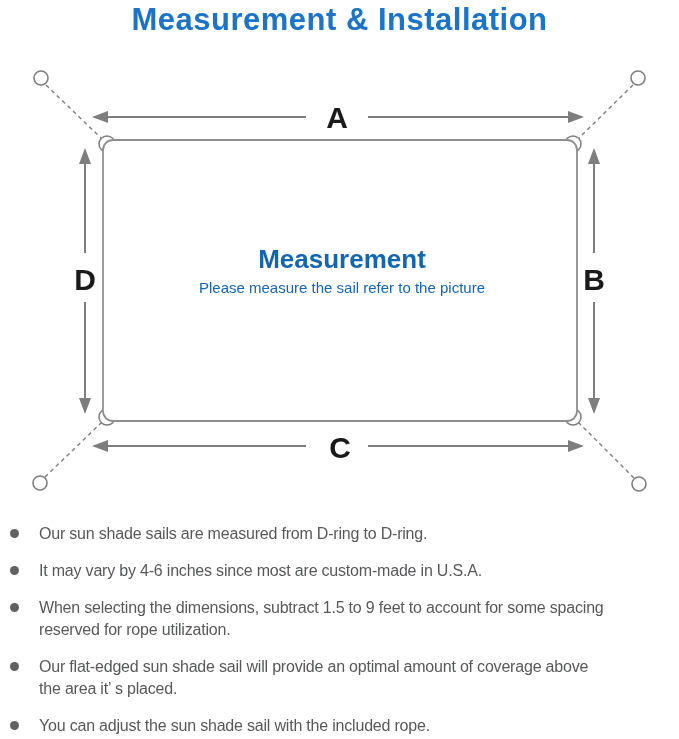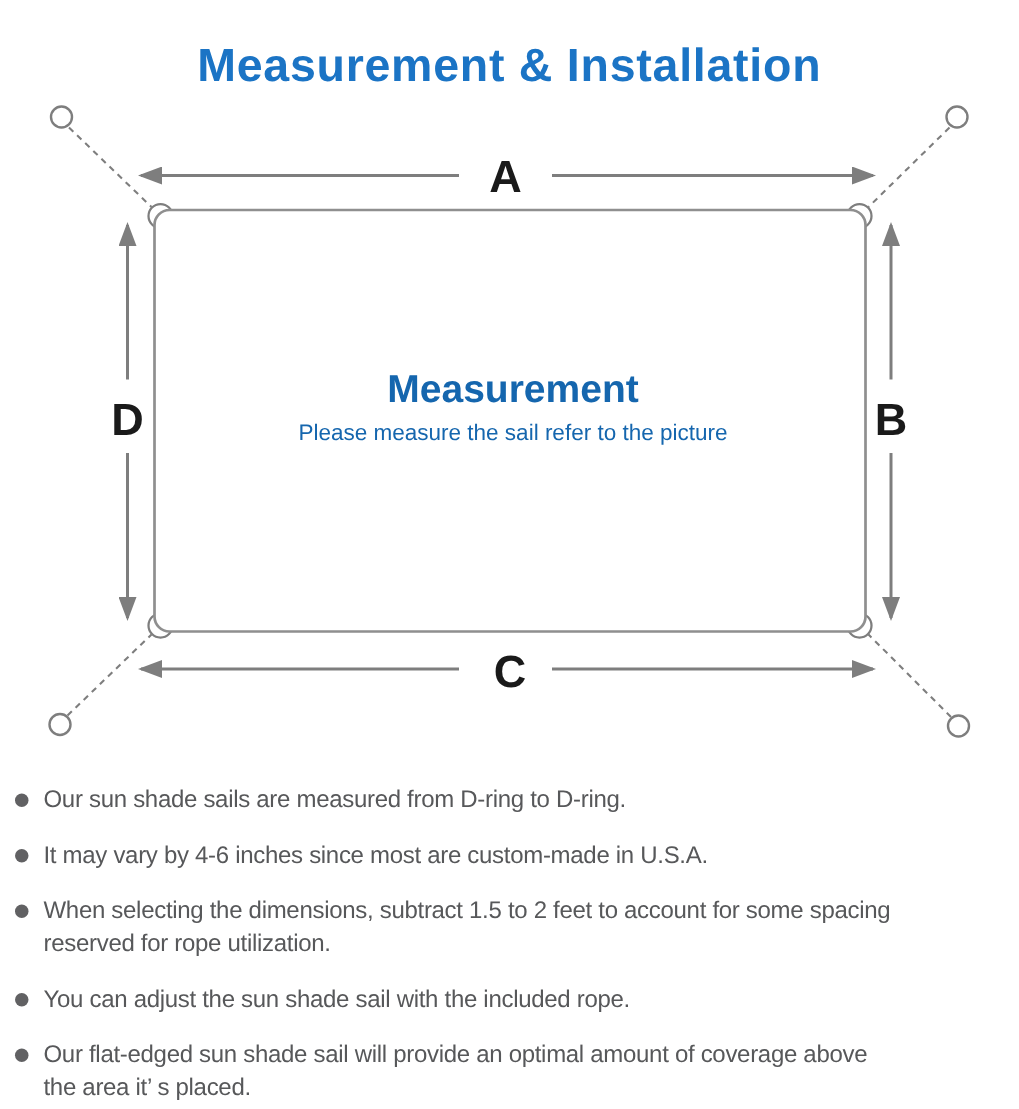--- a/index.html
+++ b/index.html
@@ -10,32 +10,31 @@
     background:#ffffff;
     overflow:hidden;
     font-family:"Liberation Sans", sans-serif;
   }
   .page-title {
     position:absolute; top:2px; left:0; right:0;
     text-align:center;
     font-size:31px; font-weight:700;
     letter-spacing:0.5px;
     color:#1b74c5;
-    margin-top:24px;
   }
   .diagram-svg {
     position:absolute; top:55px; left:0;
     width:679px; height:455px;
   }
   .bullet-list {
     position:absolute; top:523px; left:10px; right:4px;
   }
   .bullet-item {
     display:flex;
-    gap:10px;
+    gap:20px;
     margin-bottom:15px;
     color:#57585a;
     font-size:16px;
     line-height:22px;
     letter-spacing:-0.2px;
   }
   .bullet-dot {
     flex:none;
     width:9px; height:9px;
     margin-top:6px;
@@ -105,27 +104,27 @@
     <div class="bullet-item">
       <span class="bullet-dot"></span>
       <span class="bullet-text">Our sun shade sails are measured from D-ring to D-ring.</span>
     </div>
     <div class="bullet-item">
       <span class="bullet-dot"></span>
       <span class="bullet-text">It may vary by 4-6 inches since most are custom-made in U.S.A.</span>
     </div>
     <div class="bullet-item">
       <span class="bullet-dot"></span>
-      <span class="bullet-text">When selecting the dimensions, subtract 1.5 to 2 feet to account for some spacing
+      <span class="bullet-text">When selecting the dimensions, subtract 1.5 to 9 feet to account for some spacing
 reserved for rope utilization.</span>
-    </div>
-    <div class="bullet-item">
-      <span class="bullet-dot"></span>
-      <span class="bullet-text">You can adjust the sun shade sail with the included rope.</span>
     </div>
     <div class="bullet-item">
       <span class="bullet-dot"></span>
       <span class="bullet-text">Our flat-edged sun shade sail will provide an optimal amount of coverage above
 the area it’ s placed.</span>
     </div>
+    <div class="bullet-item">
+      <span class="bullet-dot"></span>
+      <span class="bullet-text">You can adjust the sun shade sail with the included rope.</span>
+    </div>
   </div>
 
 </div>
 
 </body></html>

